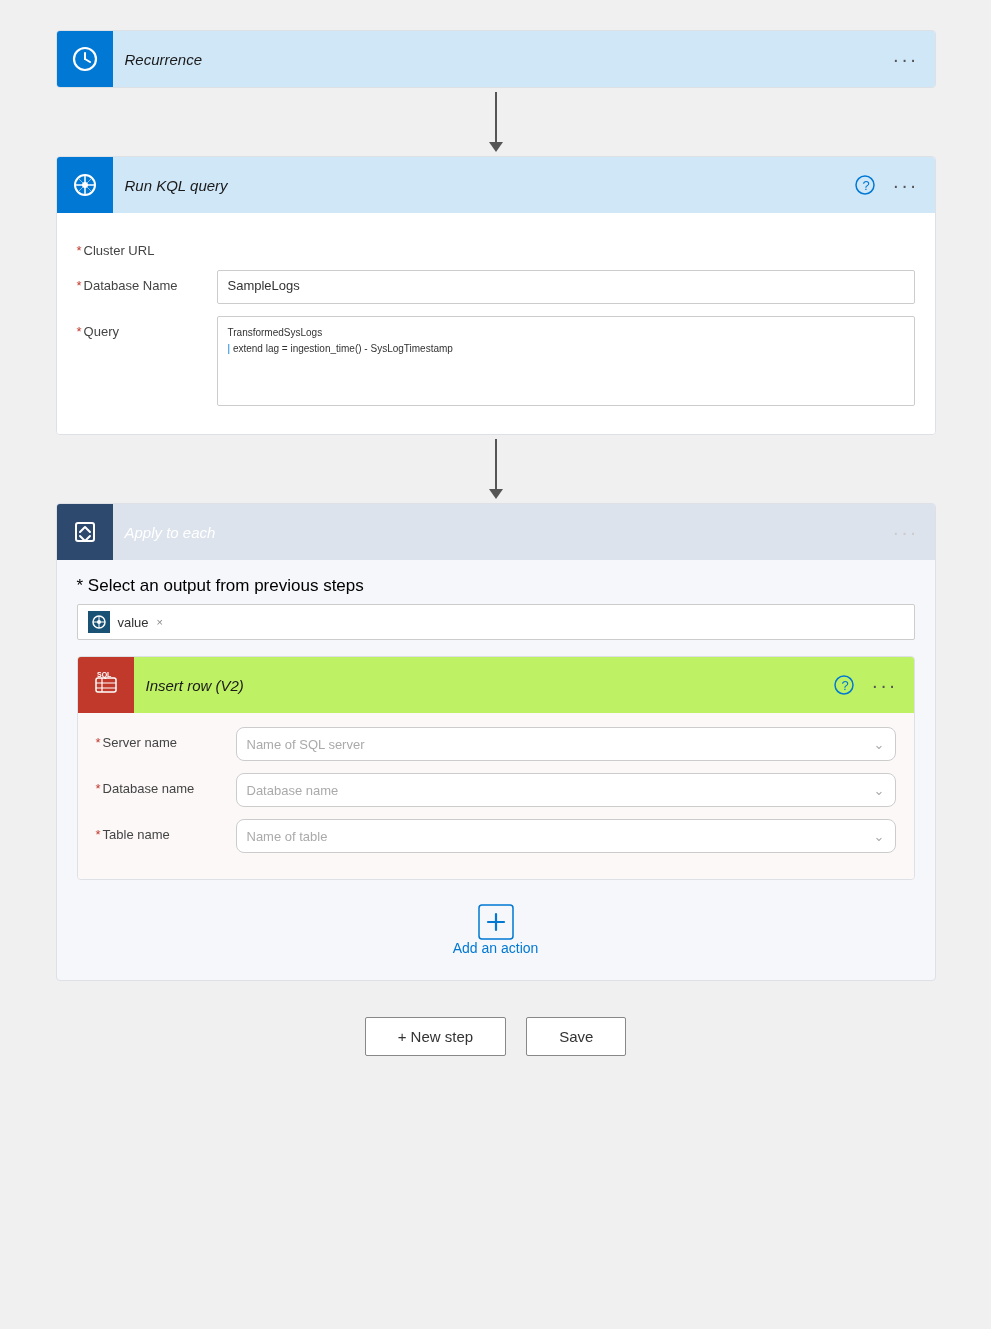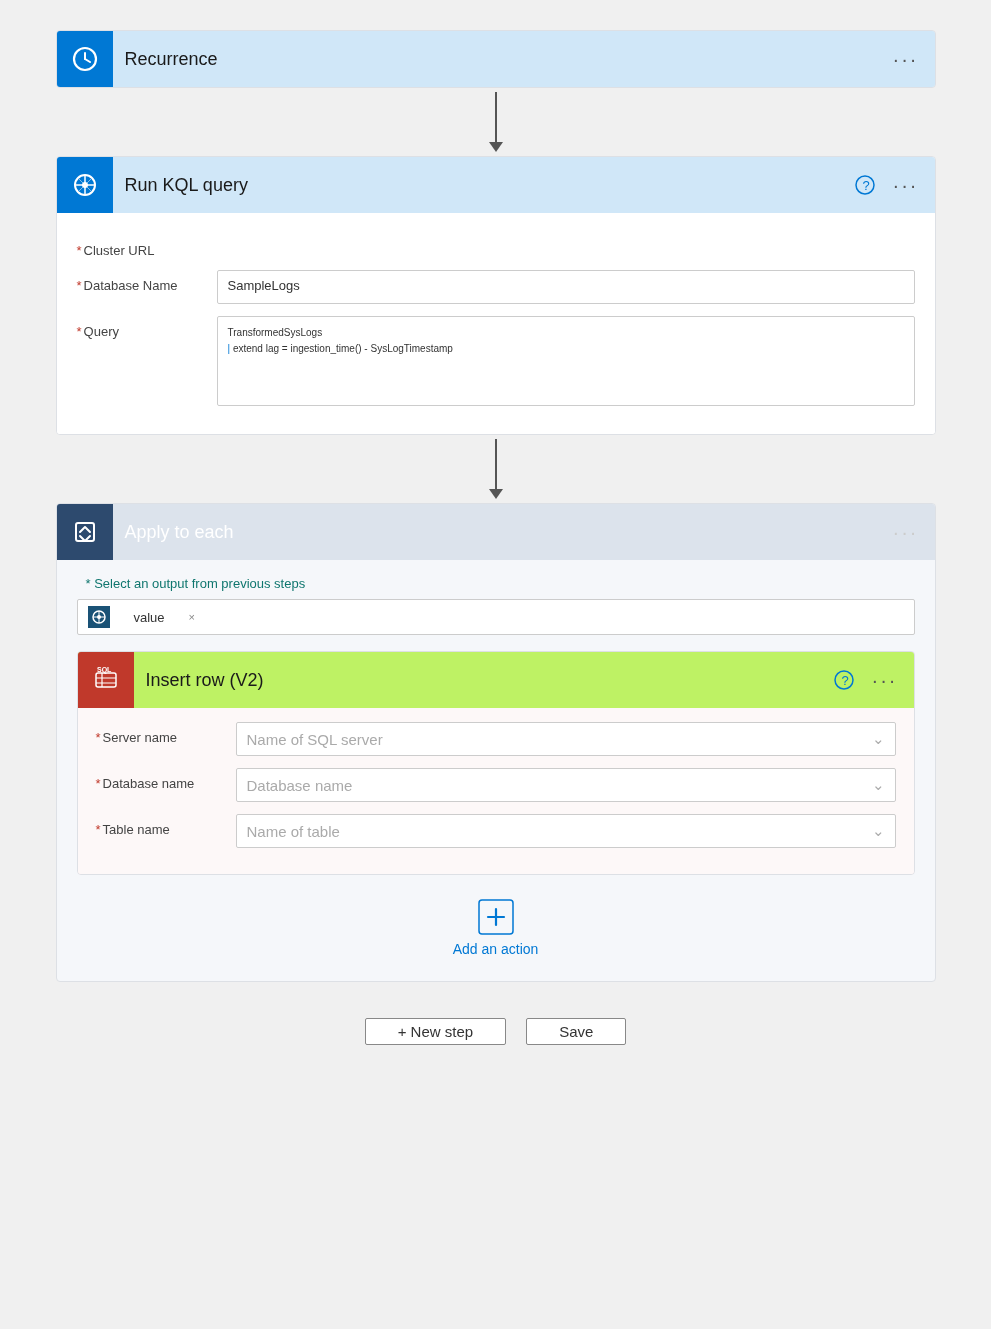--- a/index.html
+++ b/index.html
@@ -58,23 +58,24 @@
     .card-icon.dark-bg {
       background: #2d4a6e;
     }
     .card-icon.red-bg {
       background: #c0392b;
     }
 
     .card-title {
       flex: 1;
       padding: 0 12px;
-      font-size: 18px;
+      font-size: 15px;
       font-weight: 500;
       color: #1a1a1a;
+      font-style: italic;
     }
     .card-title.white {
       color: #fff;
     }
 
     .card-actions {
       display: flex;
       align-items: center;
       padding-right: 12px;
       gap: 10px;
@@ -130,23 +131,23 @@
       min-height: 90px;
       display: flex;
       flex-direction: column;
       padding: 8px 10px;
       line-height: 1.6;
       white-space: pre;
     }
     .field-input-dropdown {
       flex: 1;
       border: 1px solid #ccc;
-      border-radius: 2px;
+      border-radius: 8px;
       padding: 7px 10px;
-      font-size: 15px;
+      font-size: 13px;
       color: #aaa;
       background: #fff;
       min-height: 34px;
       display: flex;
       align-items: center;
       justify-content: space-between;
     }
 
     
     .arrow-connector {
@@ -181,33 +182,32 @@
     .apply-header {
       display: flex;
       align-items: center;
       background: #dce3ec;
       min-height: 56px;
     }
     .apply-body {
       padding: 16px 20px;
     }
     .select-output-label {
-      font-size: 13px;
-      color: #0f766e;
+      font-size: 17px;
+      color: #000000;
       margin-bottom: 8px;
-      margin-left: 9px;
     }
     .value-tag-row {
       display: flex;
       align-items: center;
       border: 1px solid #ccc;
       border-radius: 2px;
       padding: 6px 10px;
       background: #fff;
-      gap: 24px;
+      gap: 8px;
       margin-bottom: 16px;
     }
     .value-tag {
       display: flex;
       align-items: center;
       gap: 4px;
       font-size: 13px;
       color: #333;
     }
     .value-tag-icon {
@@ -248,36 +248,35 @@
     .add-action-area {
       display: flex;
       flex-direction: column;
       align-items: center;
       margin: 24px 0 8px 0;
     }
     .add-action-btn {
       display: flex;
       flex-direction: column;
       align-items: center;
-      gap: 6px;
       cursor: pointer;
       background: none;
       border: none;
       color: #0078d4;
       font-size: 14px;
     }
 
     
     .bottom-buttons {
       display: flex;
       gap: 20px;
       margin-top: 36px;
     }
     .btn-outline {
-      padding: 4px 32px;
+      padding: 10px 32px;
       border: 1px solid #888;
       background: #fff;
       font-size: 15px;
       cursor: pointer;
       color: #333;
       border-radius: 2px;
     }
 
     .dots {
       font-size: 20px;

